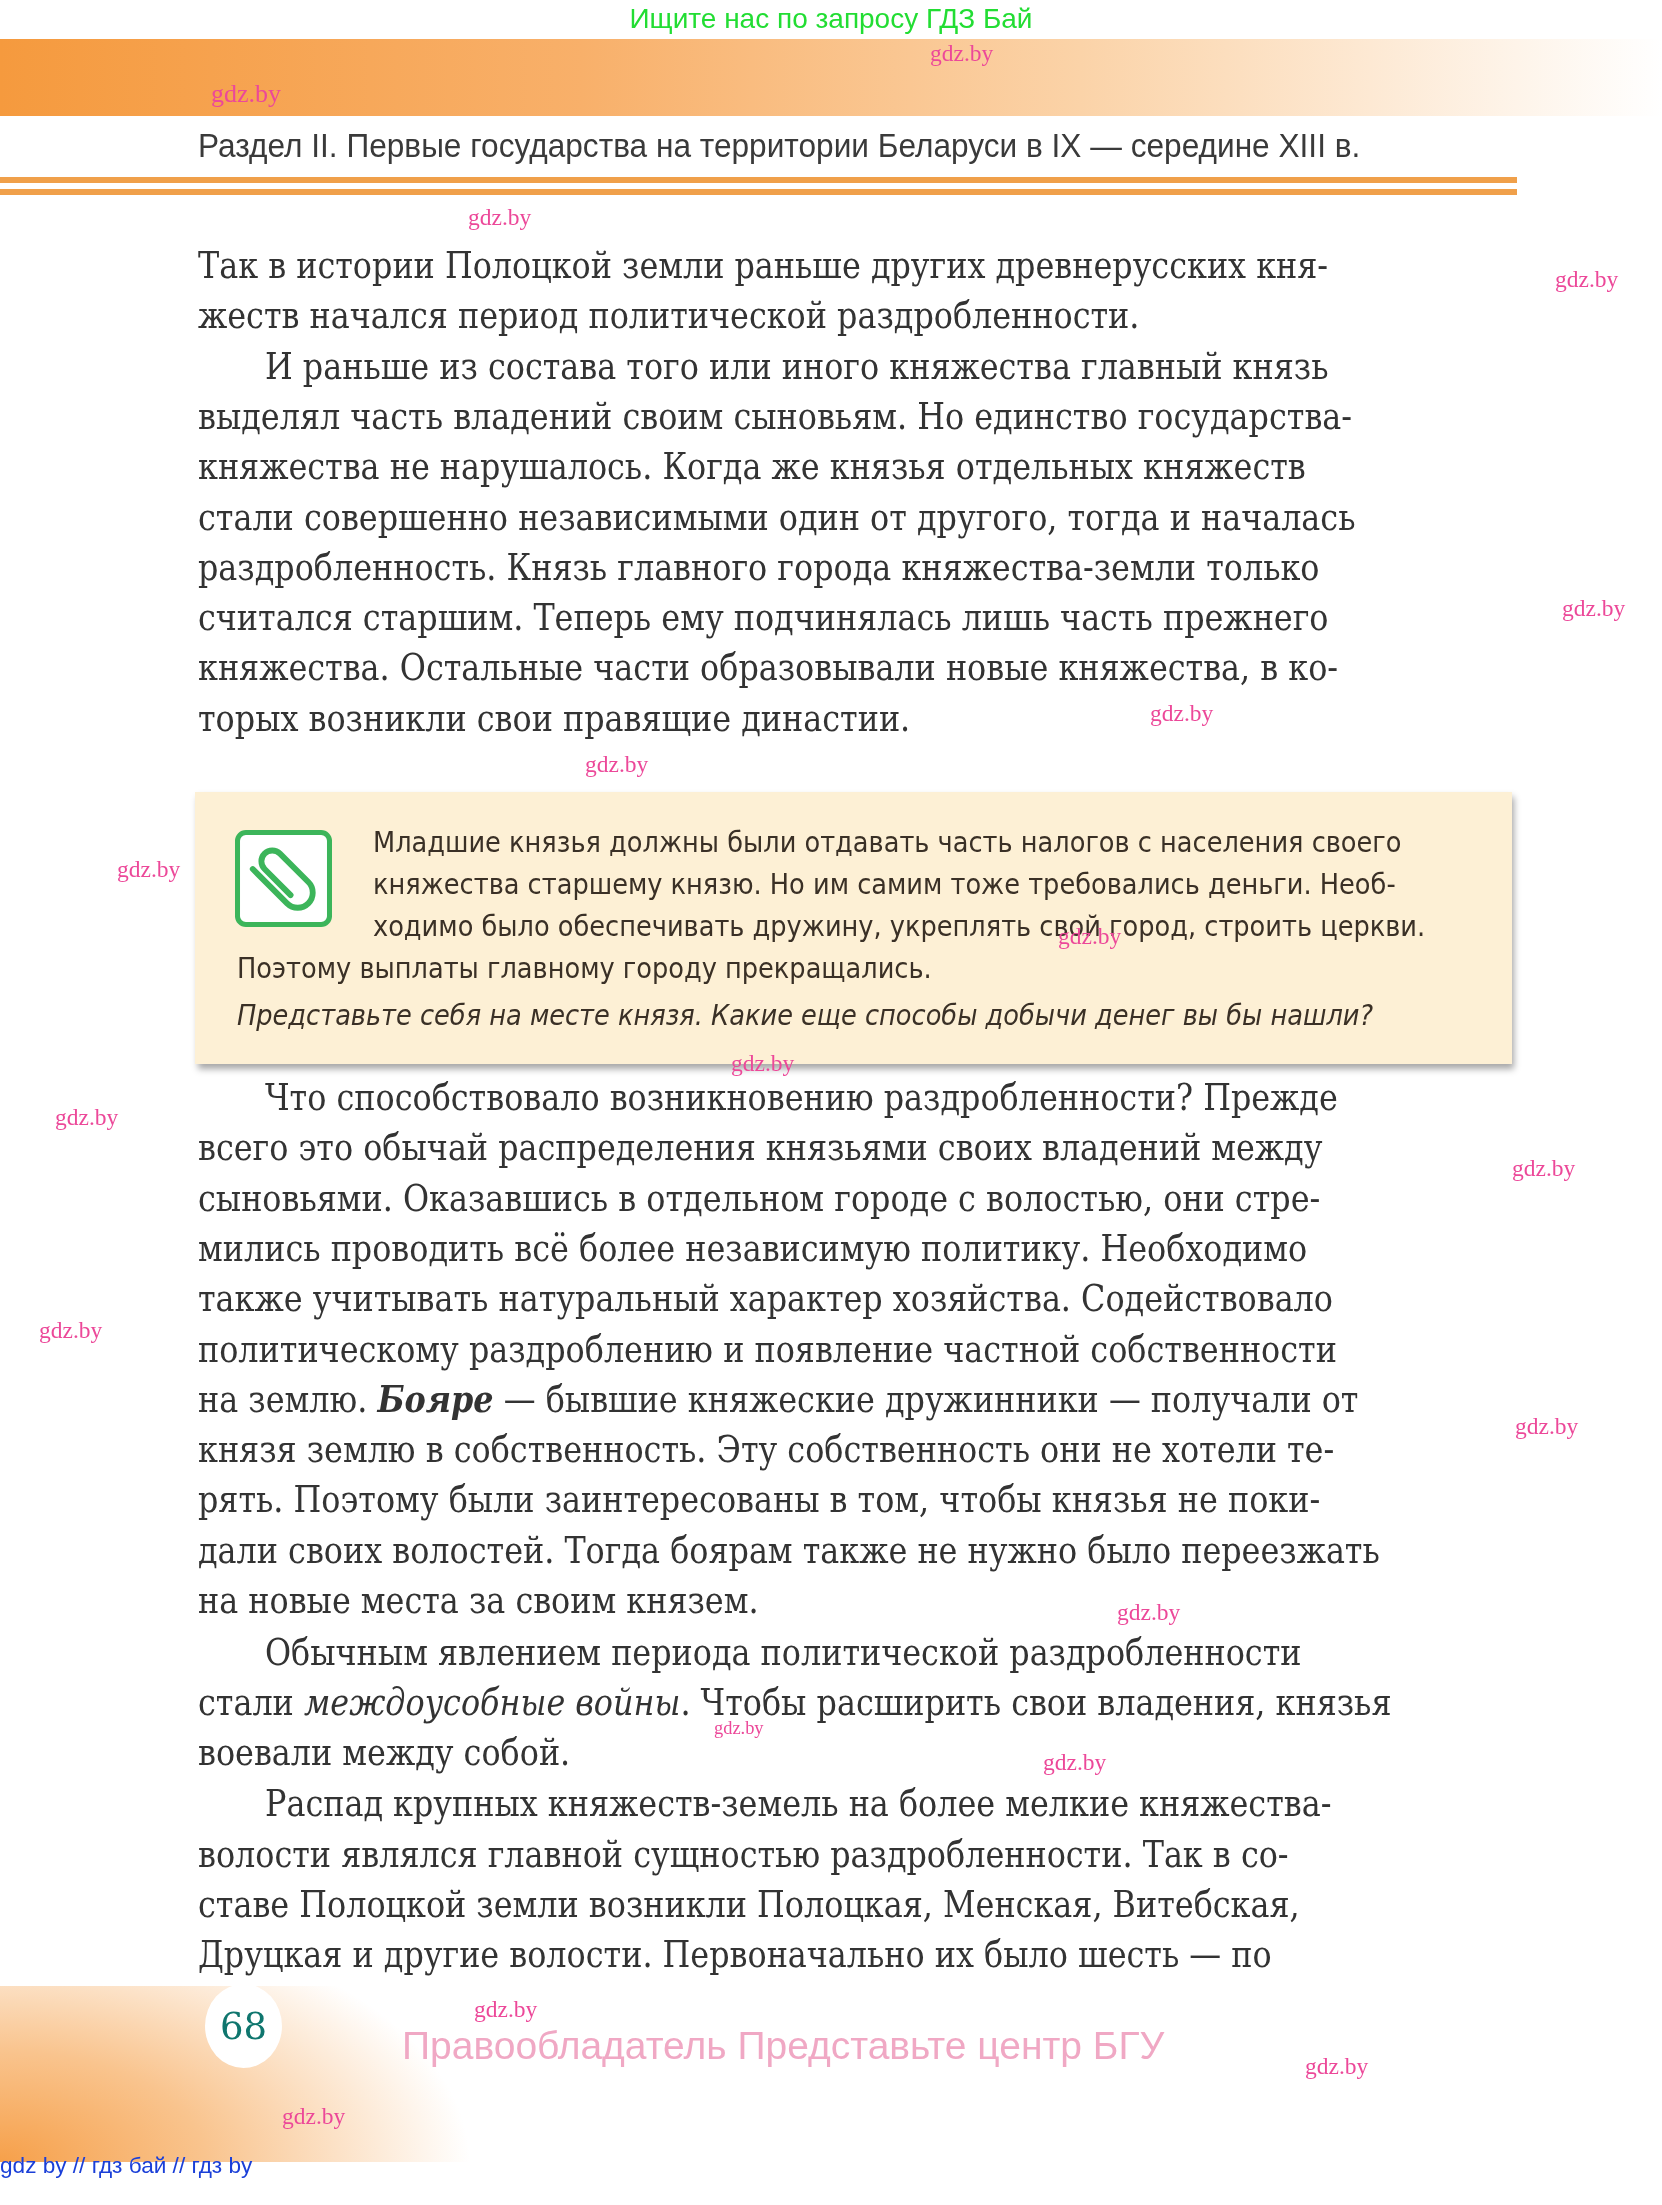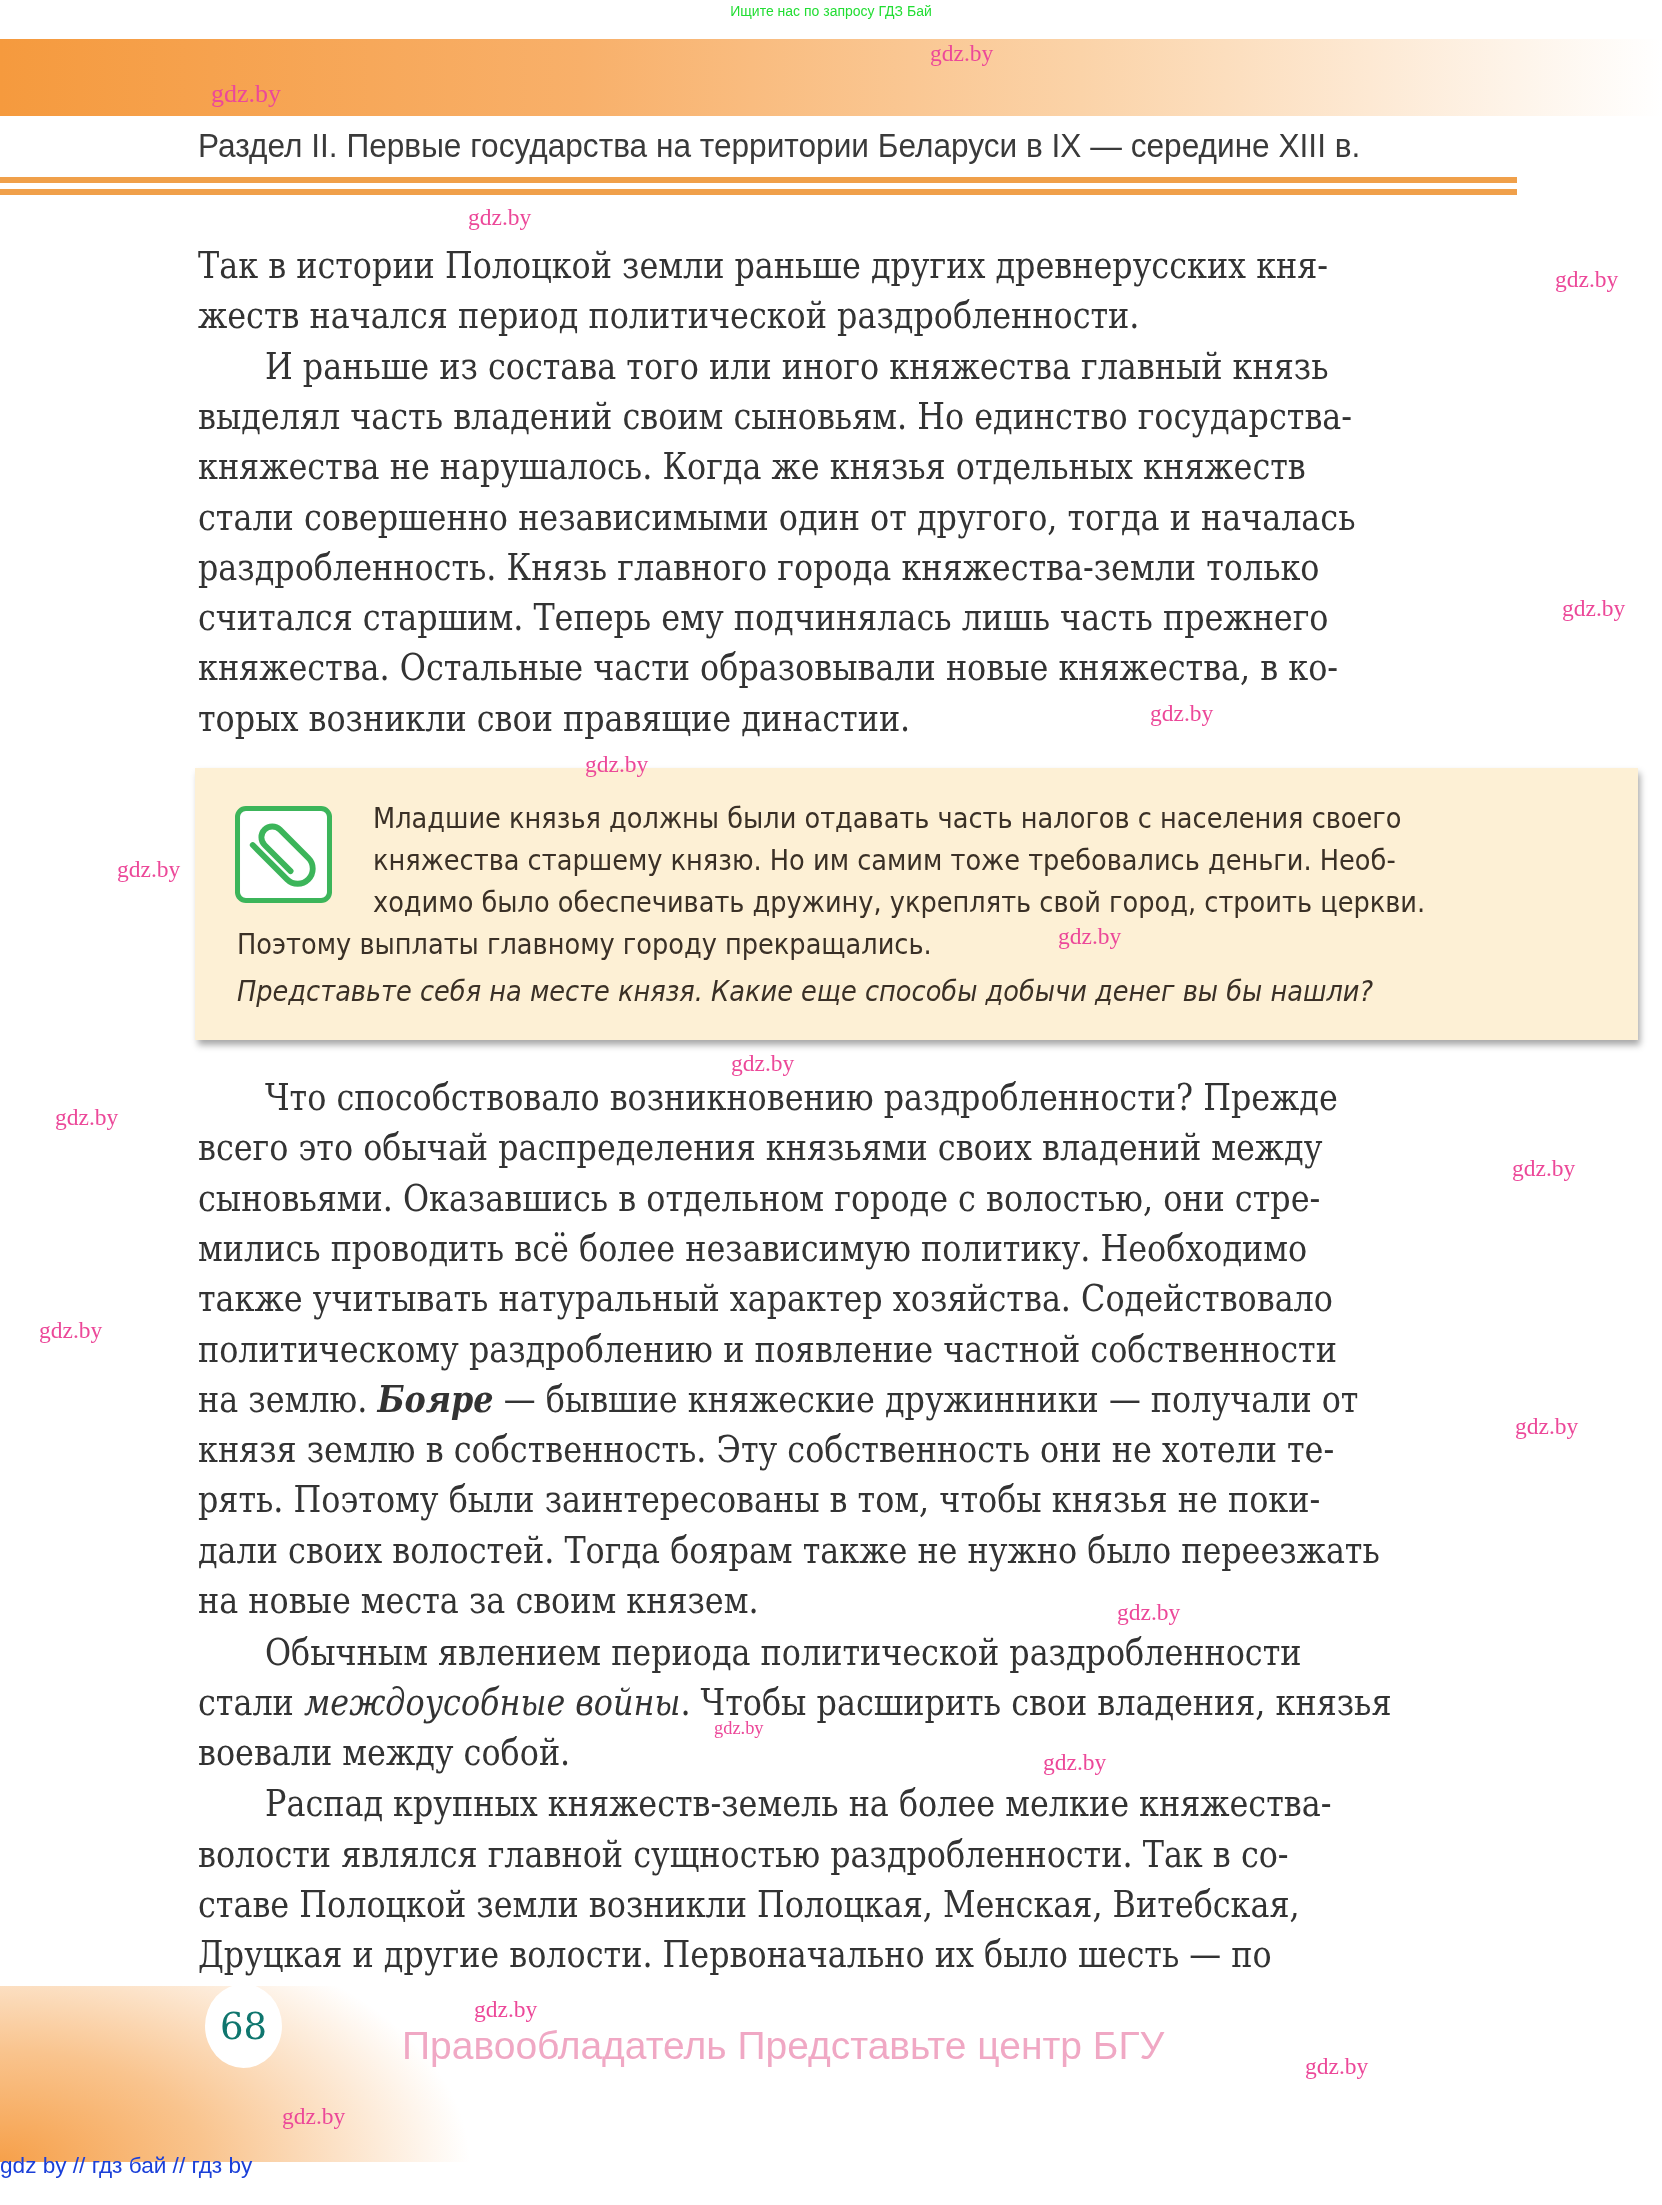--- a/index.html
+++ b/index.html
@@ -4,21 +4,21 @@
 <style>
   html, body { margin: 0; padding: 0; }
   body {
     width: 1662px; height: 2205px; position: relative; overflow: hidden;
     background: #ffffff;
     font-family: "DejaVu Serif", serif;
   }
   .abs { position: absolute; white-space: nowrap; }
   .top-promo {
     left: 0; width: 1662px; top: 3.4px; text-align: center;
-    font-family: "Liberation Sans", sans-serif; font-size: 14px; color: #22dd33;
+    font-family: "Liberation Sans", sans-serif; font-size: 28px; color: #22dd33;
   }
   .top-band {
     position: absolute; left: 0; top: 39px; width: 1662px; height: 77px;
     background: linear-gradient(90deg, #f59a3e 0%, #f8b06a 35%, #fbd3a8 65%, #ffffff 100%);
   }
   .wm {
     position: absolute; font-family: Liberation Serif, serif;
     font-size: 23.5px; color: #ec4899; white-space: nowrap;
   }
   .section-header {
@@ -31,21 +31,21 @@
     position: absolute; left: 198px; width: 1320px;
     font-family: "DejaVu Serif", serif; font-size: 37px; color: #333;
     line-height: 47px; white-space: nowrap;
     transform: scaleX(0.86); transform-origin: left;
   }
   .line.indent { left: 265px; }
   .line b { font-style: italic; font-weight: bold; }
   .line i { font-style: italic; }
 
   .callout {
-    position: absolute; left: 195px; top: 768px; width: 1443px; height: 272px;
+    position: absolute; left: 195px; top: 792px; width: 1317px; height: 272px;
     background: #fdf0d5;
     box-shadow: 3.4px 5px 6.7px rgba(0,0,0,0.35);
   }
   .clip-icon {
     position: absolute; left: 40px; top: 38px; width: 97px; height: 97px;
   }
   .cl {
     position: absolute; font-family: "DejaVu Sans", sans-serif; font-size: 28.5px;
     color: #3a3026; white-space: nowrap; line-height: 37px;
     transform: scaleX(0.9); transform-origin: left;

